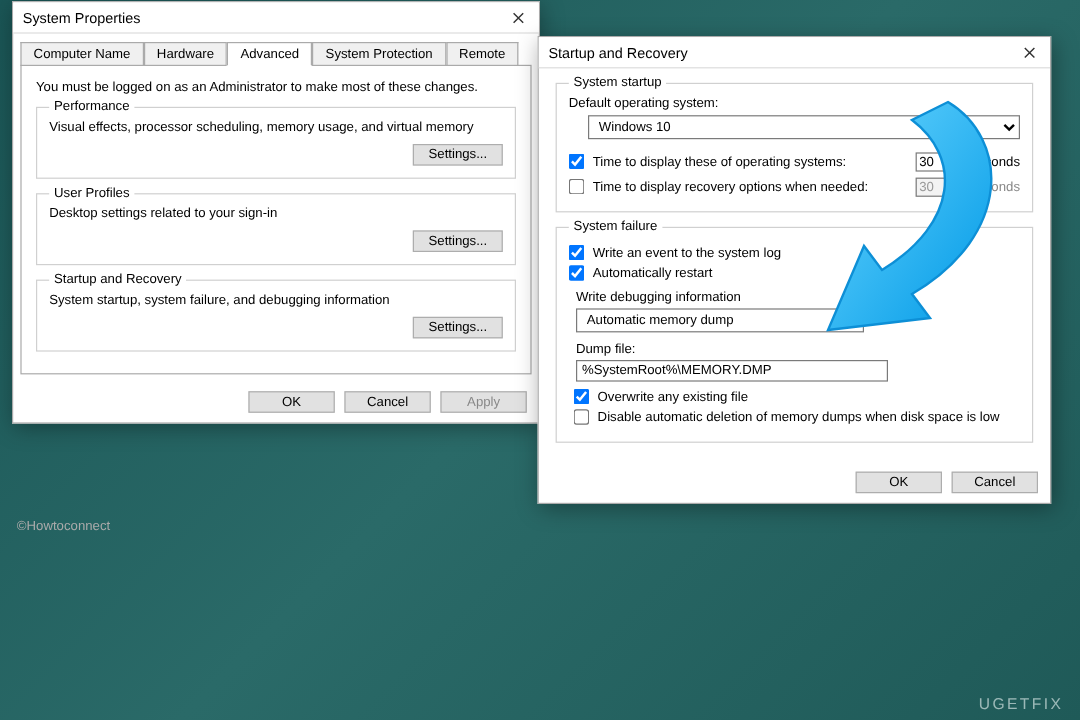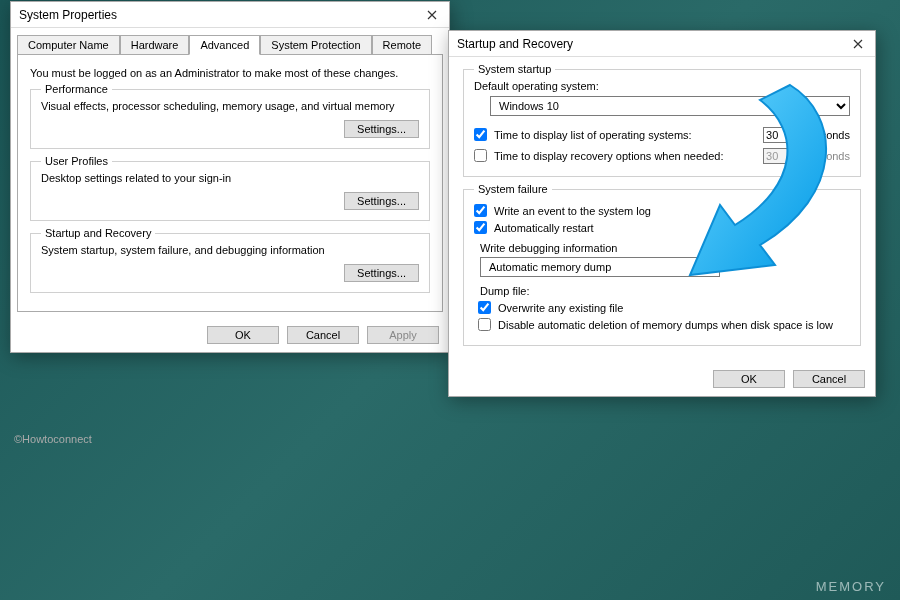--- a/index.html
+++ b/index.html
@@ -131,21 +131,21 @@
       <div class="group-inner">
         <div class="label">Default operating system:</div>
         <div style="margin:4px 0 8px;padding-left:16px;">
           <select class="combo">
             <option>Windows 10</option>
           </select>
         </div>
         <div class="timing-row">
           <div class="checkrow" style="flex:1;">
             <input type="checkbox" checked="" style="">
-            <span class="label">Time to display list of operating systems:</span>
+            <span class="label">Time to display these of operating systems:</span>
           </div>
           <input class="spin" type="number" value="30" style="">
           <span class="label">seconds</span>
         </div>
         <div class="timing-row">
           <div class="checkrow" style="flex:1;">
             <input type="checkbox" style="">
             <span class="label">Time to display recovery options when needed:</span>
           </div>
           <input class="spin disabled" type="number" disabled="" value="30" style="">
@@ -165,20 +165,23 @@
           <input type="checkbox" checked="" style="">
           <span class="label">Automatically restart</span>
         </div>
         <div class="label" style="margin:8px 0 3px 6px;">Write debugging information</div>
         <div style="margin:0 0 8px 6px;">
           <select class="combo" style="width:240px;">
             <option>Automatic memory dump</option>
           </select>
         </div>
         <div class="label" style="margin:0 0 3px 6px;">Dump file:</div>
+        <div style="margin:0 0 6px 6px;">
+          <input class="field" type="text" value="%SystemRoot%\MEMORY.DMP" style="">
+        </div>
         <div class="checkrow" style="margin-left:4px;">
           <input type="checkbox" checked="" style="">
           <span class="label">Overwrite any existing file</span>
         </div>
         <div class="checkrow" style="margin-left:4px;">
           <input type="checkbox" style="">
           <span class="label">Disable automatic deletion of memory dumps when disk space is low</span>
         </div>
       </div>
     </div>
@@ -193,13 +196,13 @@
   <defs>
     <linearGradient id="g1" x1="0" y1="0" x2="1" y2="1">
       <stop offset="0%" stop-color="#6ad6ff"></stop>
       <stop offset="100%" stop-color="#0099e6"></stop>
     </linearGradient>
   </defs>
   <path d="M150,10 C200,40 205,120 120,170 L135,190 L50,200 L80,130 L95,150 C160,110 160,55 120,25 Z" fill="url(#g1)" stroke="#0d8fd6" stroke-width="2"></path>
 </svg>
 
 <div class="watermark">©Howtoconnect</div>
-<div class="brand">MEMORY</div>
+<div class="brand">UGETFIX</div>
 
 </body></html>

